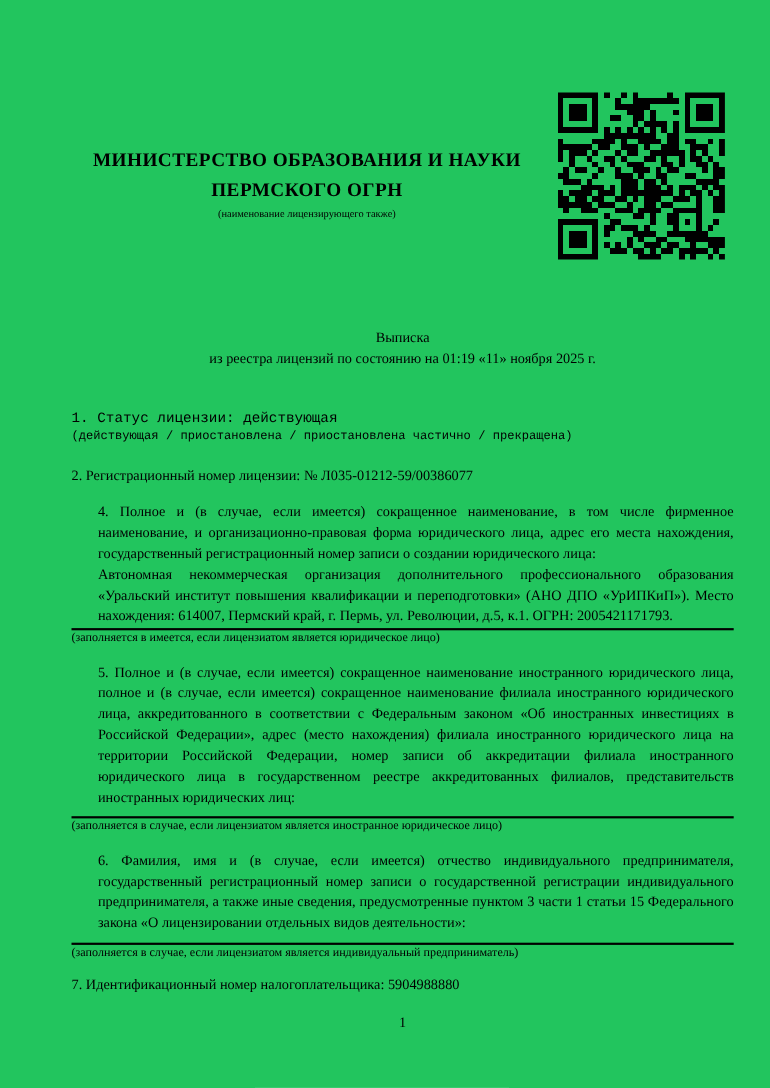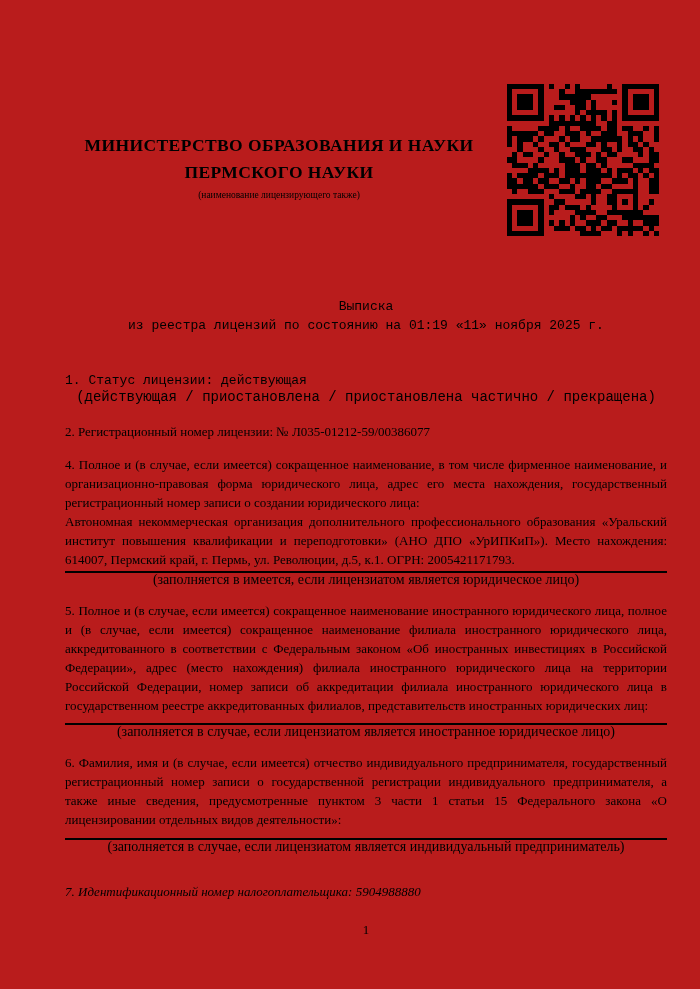--- a/index.html
+++ b/index.html
@@ -1,40 +1,40 @@
 <!DOCTYPE html>
 <html><head>
 <meta charset="utf-8">
 <style>
   html,body{margin:0;padding:0;background:#ffffff;}
   .page{
-    position:relative;width:700px;height:989px;background:#b91c1c;
+    position:relative;width:700px;height:989px;background:#22c55e;
     font-family:"Liberation Serif", serif;color:#000;overflow:hidden;
     -webkit-font-smoothing:antialiased;
   }
   .qr{position:absolute;left:507px;top:84px;width:152px;height:152px;}
   .header{position:absolute;left:63px;top:132px;width:432px;text-align:center;}
   .ministry-line{font-size:17.5px;font-weight:700;line-height:27px;letter-spacing:0.4px;}
   .org-caption{font-size:9.5px;margin-top:4px;}
   .content{position:absolute;left:65px;top:297px;width:602px;font-size:13px;line-height:19px;}
-  .doc-title{text-align:center;font-family:Liberation Mono, monospace;}
-  .para{text-align:justify;}
+  .doc-title{text-align:center;}
+  .para{text-align:justify;margin-left:24px;}
   .single{text-align:left;}
-  .caption{font-size:14px;line-height:14px;text-align:center;}
+  .caption{font-size:11px;line-height:14px;text-align:left;}
   .rule{height:0;border-top:2px solid #000;}
   .item-status{margin-top:36px;font-family:Liberation Mono, monospace;}
   .item-regnum{margin-top:18px;}
   .item-date{margin-top:14px;}
   .item-legal{margin-top:14px;}
   .item-legal .rule{margin-top:2px;}
   .item-foreign{margin-top:14px;}
   .item-foreign .rule{margin-top:8px;}
   .item-entrep{margin-top:14px;}
   .item-entrep .rule{margin-top:9px;}
-  .item-inn{margin-top:28px;font-style:italic;}
+  .item-inn{margin-top:12px;}
   .page-number{position:absolute;left:65px;top:922px;width:602px;text-align:center;font-size:13px;}
 </style>
 </head>
 <body>
 
 <div class="page">
 
   <svg class="qr" id="qr-svg" viewBox="0 0 29 29" shape-rendering="crispEdges" xmlns="http://www.w3.org/2000/svg">
       <rect x="0" y="0" width="1" height="1" fill="#000000"></rect>
       <rect x="1" y="0" width="1" height="1" fill="#000000"></rect>
@@ -477,21 +477,21 @@
       <rect x="16" y="28" width="1" height="1" fill="#000000"></rect>
       <rect x="17" y="28" width="1" height="1" fill="#000000"></rect>
       <rect x="21" y="28" width="1" height="1" fill="#000000"></rect>
       <rect x="23" y="28" width="1" height="1" fill="#000000"></rect>
       <rect x="26" y="28" width="1" height="1" fill="#000000"></rect>
       <rect x="28" y="28" width="1" height="1" fill="#000000"></rect>
     </svg>
 
   <div class="header">
     <div class="ministry-line">МИНИСТЕРСТВО ОБРАЗОВАНИЯ И НАУКИ</div>
-    <div class="ministry-line">ПЕРМСКОГО НАУКИ</div>
+    <div class="ministry-line">ПЕРМСКОГО ОГРН</div>
     <div class="org-caption">(наименование лицензирующего также)</div>
   </div>
 
   <div class="content">
 
     <div class="doc-title">
       <div>Выписка</div>
       <div>из реестра лицензий по состоянию на 01:19 «11» ноября 2025 г.</div>
     </div>
 

